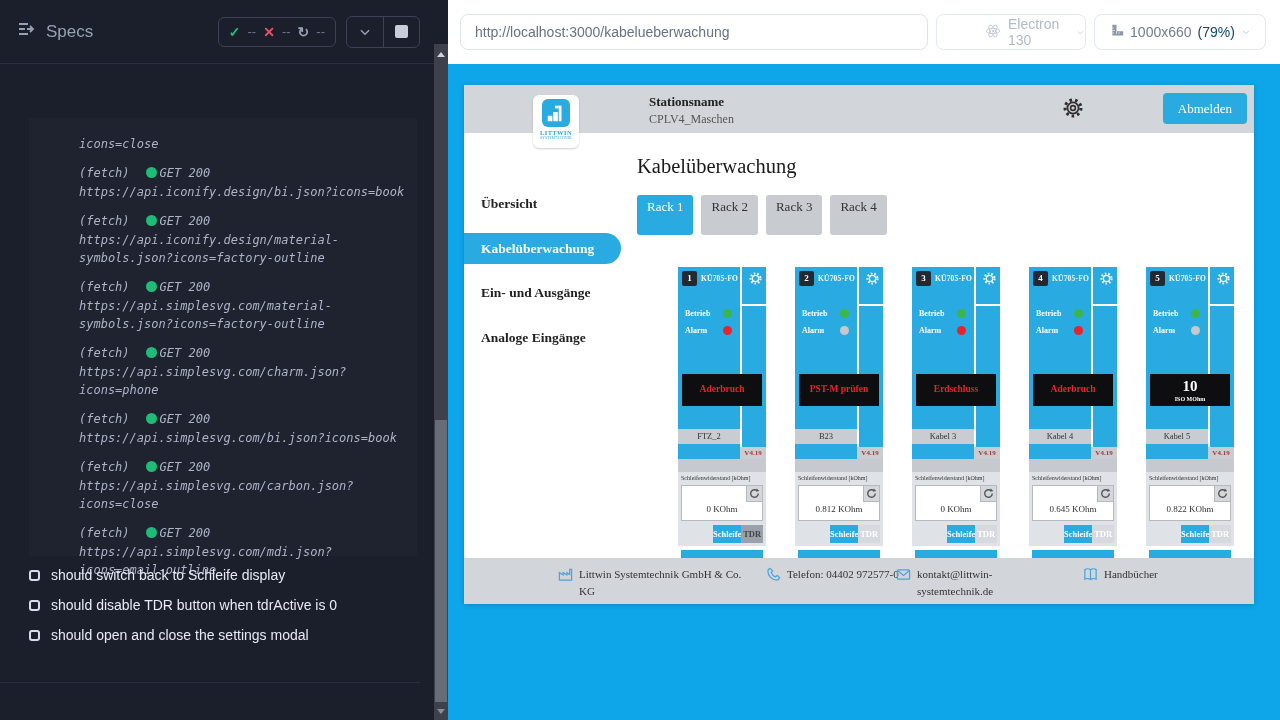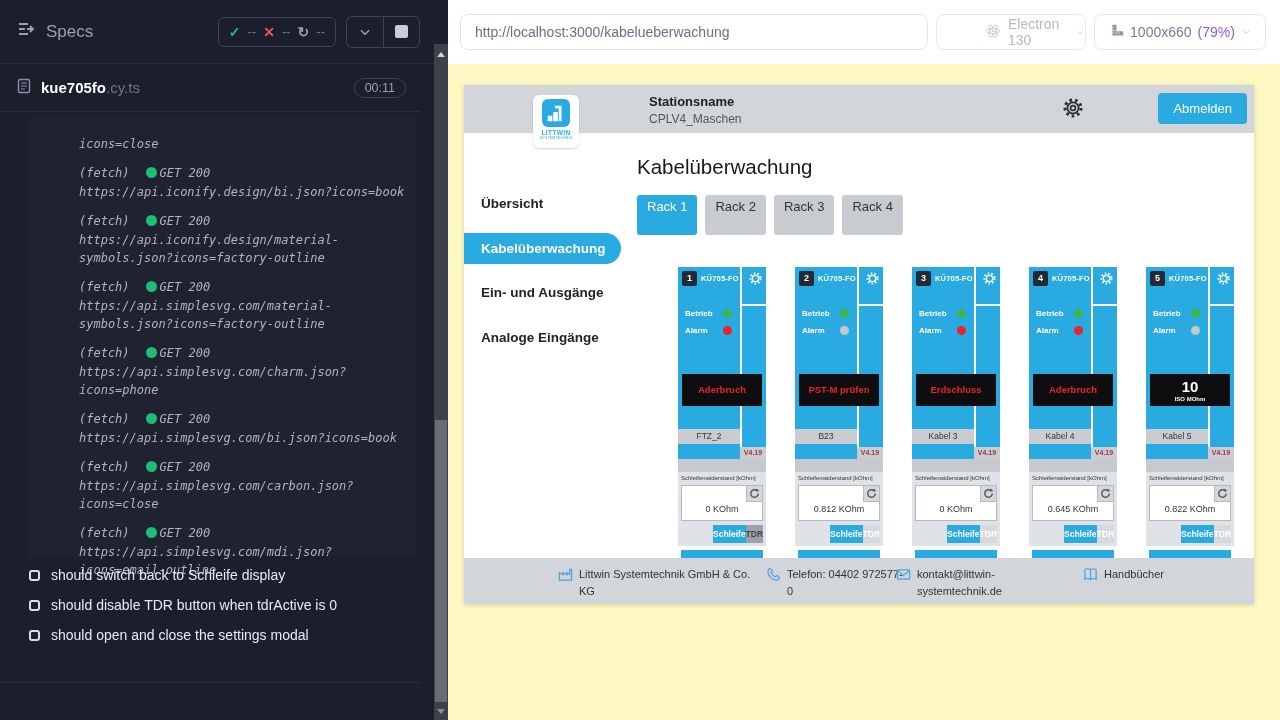--- a/index.html
+++ b/index.html
@@ -43,24 +43,24 @@
   .v-thumb { position:absolute; left:1px; top:376px; width:12px; height:282px; background:#686c76; }
   .arr-up { position:absolute; left:3px; top:8px; width:0; height:0; border-left:4px solid transparent; border-right:4px solid transparent; border-bottom:5px solid #ced2dd; }
   .arr-dn { position:absolute; left:3px; bottom:6px; width:0; height:0; border-left:4px solid transparent; border-right:4px solid transparent; border-top:5px solid #8a8e98; }
 
   
   .chrome { position:absolute; left:448px; top:0; width:1005px; height:64px; background:#ffffff; }
   .url-box { position:absolute; left:12px; top:14px; width:468px; height:36px; border:1px solid #dfe3ee; border-radius:8px; line-height:34px; padding:0 14px; color:#6a7184; font-size:14px; white-space:nowrap; overflow:hidden; }
   .browser-box { position:absolute; left:488px; top:14px; width:150px; height:36px; border:1px solid #e4e8f2; border-radius:8px; display:flex; align-items:center; justify-content:center; gap:7px; color:#b3bac8; font-size:14px;padding-left:48px; }
   .size-box { position:absolute; left:646px; top:14px; width:172px; height:36px; border:1px solid #e4e8f2; border-radius:8px; display:flex; align-items:center; justify-content:center; gap:6px; font-size:14px; }
   .size-main { color:#747c8e; }
-  .size-zoom { color:#8b5cf6; }
+  .size-zoom { color:#0c4a6e; }
 
   
-  .aut { position:absolute; left:448px; top:64px; width:832px; height:656px; background:#fef9c3; }
+  .aut { position:absolute; left:448px; top:64px; width:832px; height:656px; background:#0ea5e9;font-family:Liberation Serif, serif; }
   .app { position:absolute; left:16px; top:21px; width:790px; height:519px; background:#ffffff; box-shadow:0 1px 5px rgba(0,0,0,.18); overflow:hidden; }
 
   .app-header { position:absolute; top:0; left:0; right:0; height:48px; background:#d2d5da; }
   .logo-card { position:absolute; left:69px; top:10px; width:46px; height:53px; background:#fff; border-radius:6px; box-shadow:0 1px 2px rgba(0,0,0,.2); z-index:5; display:flex; flex-direction:column; align-items:center; padding-top:4px; }
   .logo-glyph { width:28px; height:28px; background:#29abe2; border-radius:6px; display:flex; align-items:center; justify-content:center; }
   .logo-text { font-size:6.5px; font-weight:bold; color:#29abe2; letter-spacing:.4px; margin-top:2px; }
   .logo-sub { font-size:3.5px; color:#29abe2; letter-spacing:.2px; }
   .station-label { position:absolute; left:185px; top:9px; font-size:13px; font-weight:bold; color:#222; }
   .station-value { position:absolute; left:185px; top:27px; font-size:12px; color:#555; }
   .header-gear { position:absolute; left:597px; top:11px; }
@@ -145,31 +145,20 @@
         <svg width="14" height="14" viewBox="0 0 24 24">
             <path d="M5 9l7 7 7-7" stroke="#9aa0b4" stroke-width="2.5" fill="none"></path>
           </svg>
       </div>
       <div class="rc-btn">
         <div class="stop-square"></div>
       </div>
     </div>
   </div>
 
-  <div class="spec-row">
-    <span>
-      <svg width="16" height="16" viewBox="0 0 16 16">
-          <rect x="2.5" y="1.5" width="11" height="13" rx="1.5" stroke="#8a91a8" stroke-width="1.4" fill="none"></rect>
-          <path d="M5 5h6M5 8h6M5 11h4" stroke="#8a91a8" stroke-width="1.2"></path>
-        </svg>
-    </span>
-    <span class="spec-name">kue705fo</span>
-    <span class="spec-ext">.cy.ts</span>
-    <span class="spec-timer">00:11</span>
-  </div>
 
   <div class="log-box">
     <div class="log-row">
       <div class="log-url">icons=close</div>
     </div>
     <div class="log-row">
       <div class="log-head"><span class="log-prefix">(fetch)</span><span class="log-dot"></span><span>GET 200</span></div>
       <div class="log-url">https://api.iconify.design/bi.json?icons=book</div>
     </div>
     <div class="log-row">

